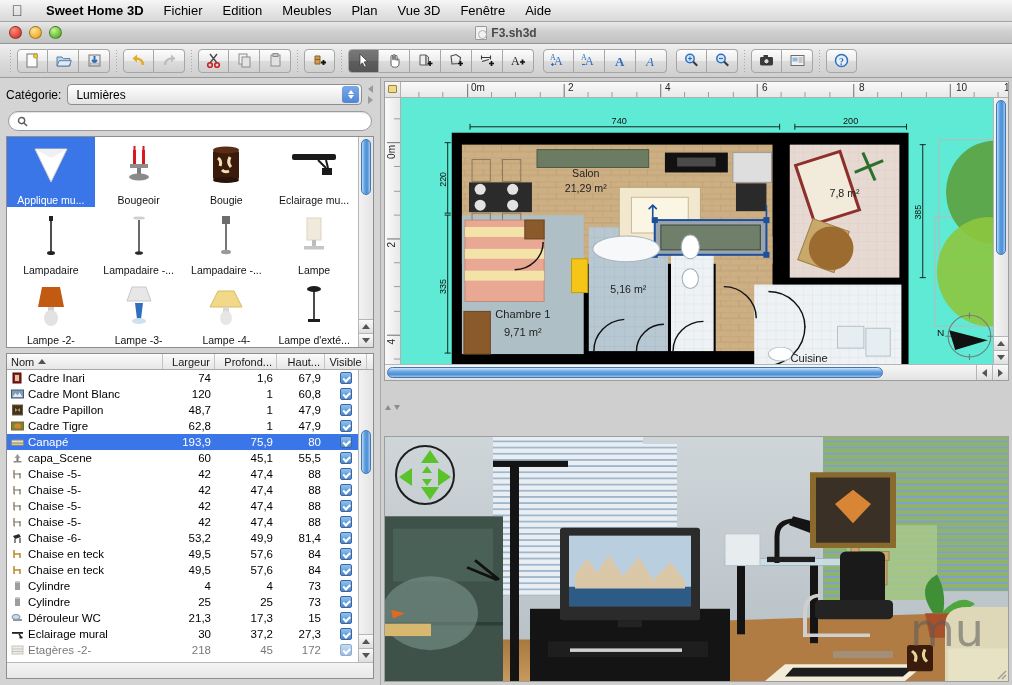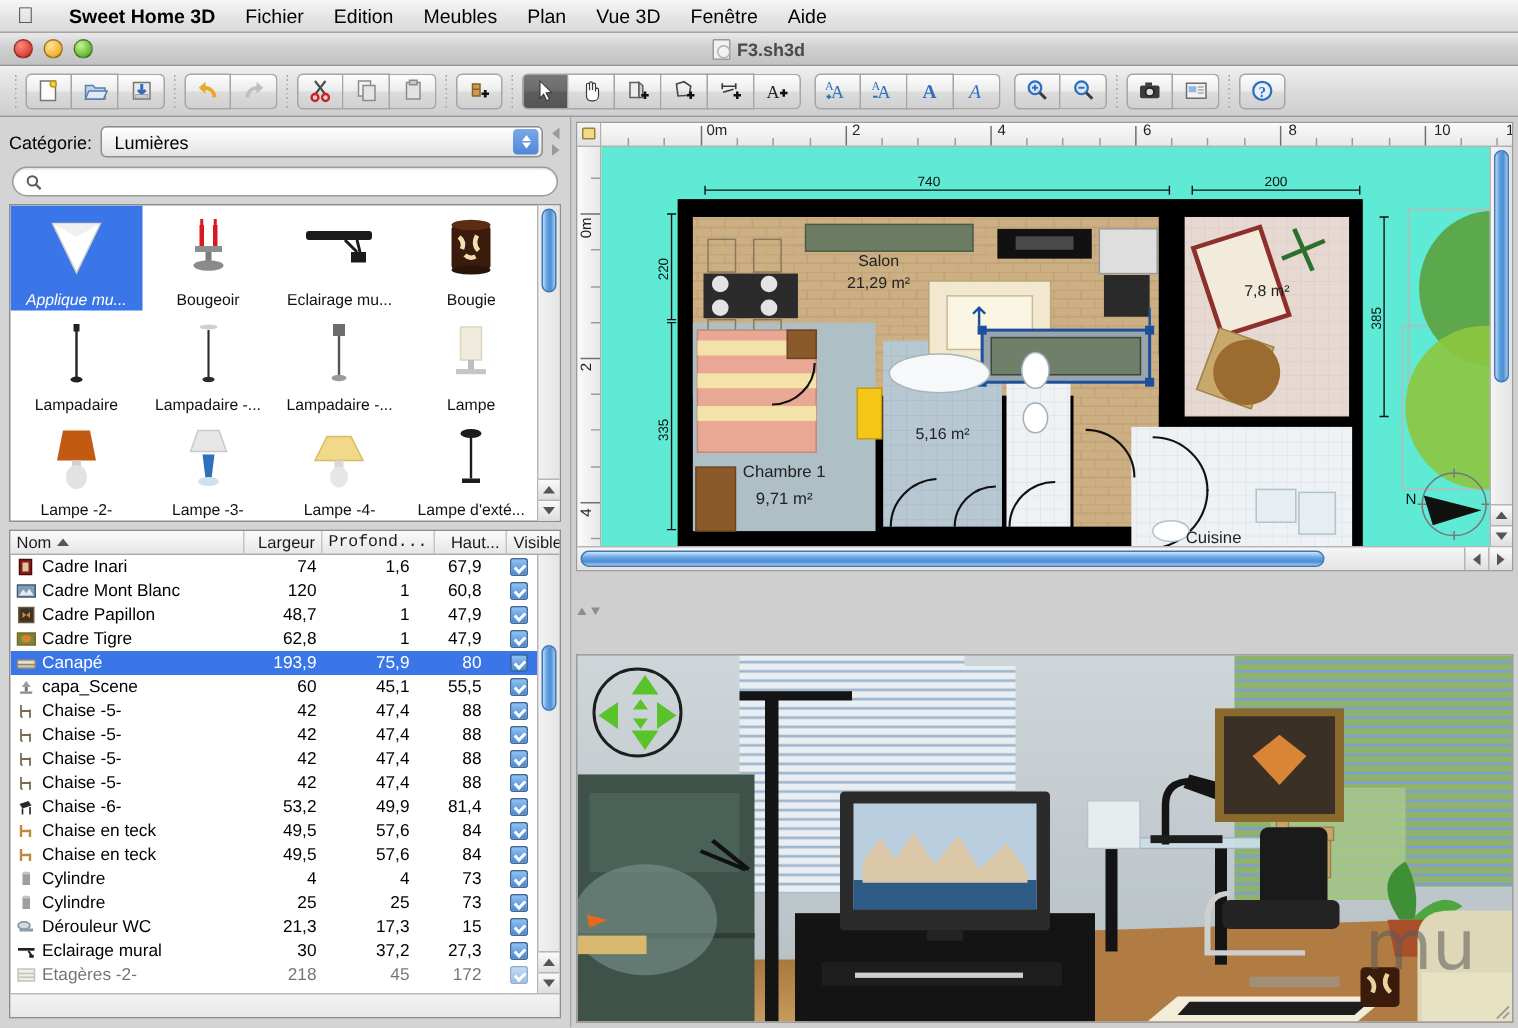--- a/index.html
+++ b/index.html
@@ -125,21 +125,21 @@
     flex: 1; display: grid; grid-template-columns: repeat(4, 1fr);
     grid-auto-rows: 70px; overflow: hidden; position: relative;
   }
   .cat-cell { display: flex; flex-direction: column; align-items: center;
     justify-content: flex-end; padding-bottom: 1px; overflow: hidden; }
   .cat-cell.sel { background: #3b76e8; }
   .cat-cell .thumb { flex: 1; display: flex; align-items: center; justify-content: center;
     width: 100%; }
   .cat-cell .cname { font-size: 10.5px; color: #111; white-space: nowrap;
     overflow: hidden; max-width: 86px; text-align: center; }
-  .cat-cell.sel .cname { color: #fff; font-style: italic; }
+  .cat-cell.sel .cname { color: #fff; }
 
   
   .vscroll { width: 15px; background: linear-gradient(to right,#f2f2f2,#e4e4e4);
     border-left: 1px solid #b5b5b5; display: flex; flex-direction: column; }
   .vthumb-track { flex: 1; position: relative; padding: 2px; }
   .vthumb { position: absolute; left: 2px; right: 2px; border-radius: 6px;
     background: linear-gradient(to right, #bcd9f5 0%, #5d9fe0 35%, #4a8fd6 65%, #a7cbee 100%);
     border: 1px solid #4178b4; }
   .scroll-arrows { height: 28px; display:flex; flex-direction: column; }
   .sa { flex:1; display:flex; align-items:center; justify-content:center;
@@ -150,21 +150,21 @@
   
   .table-wrap { margin: 5px 6px 6px 6px; flex: 1; display: flex; flex-direction: column;
      border: 1px solid #8e8e8e; background: #fff; overflow: hidden; }
   .thead { display: flex; height: 16px; flex: 0 0 16px;
     background: linear-gradient(to bottom, #fbfbfb, #e6e6e6);
     border-bottom: 1px solid #a9a9a9; font-size: 11px; }
   .th { border-right: 1px solid #c4c4c4; display: flex; align-items: center;
     padding: 0 4px; color: #1a1a1a; }
   .th.name { flex: 0 0 156px; }
   .th.w { flex: 0 0 52px; justify-content: flex-end; }
-  .th.d { flex: 0 0 62px; justify-content: flex-end; font-family: Liberation Mono, monospace; }
+  .th.d { flex: 0 0 62px; justify-content: flex-end; }
   .th.h { flex: 0 0 48px; justify-content: flex-end; }
   .th.v { flex: 0 0 42px; justify-content: center; }
   .th.filler { flex: 1; border-right: none; }
   .sort-arrow { margin-left: 4px; width:0;height:0;
     border-left:4px solid transparent;border-right:4px solid transparent;border-bottom:5px solid #555; }
   .tbody-outer { flex: 1; display: flex; overflow: hidden; }
   .tbody { flex: 1; overflow: hidden; }
   .trow { display: flex; height: 16px; font-size: 11.5px; align-items: center; }
   .trow.sel { background: #3b76e8; color: #fff; }
   .td { display: flex; align-items: center; padding: 0 4px; height: 16px; }
@@ -514,39 +514,39 @@
                 <path d="M14 20h18v4H14z" fill="#8e8e8e"></path>
                 <rect x="21" y="24" width="4" height="8" fill="#7d7d7d"></rect>
                 <ellipse cx="23" cy="33" rx="10" ry="3.5" fill="#8a8a8a"></ellipse>
               </svg>
             </div>
             <div class="cname">Bougeoir</div>
           </div>
 
           <div class="cat-cell">
             <div class="thumb">
-              <svg width="52" height="44" viewBox="0 0 52 44">
-                <rect x="4" y="10" width="44" height="6" rx="2" fill="#1a1a1a"></rect>
-                <path d="M30 16l8 8M38 16l2 8" stroke="#1a1a1a" stroke-width="2"></path>
-                <rect x="34" y="24" width="10" height="7" fill="#1a1a1a"></rect>
-              </svg>
-            </div>
-            <div class="cname">Eclairage mu...</div>
-          </div>
-
-          <div class="cat-cell">
-            <div class="thumb">
               <svg width="46" height="44" viewBox="0 0 46 44">
                 <rect x="10" y="6" width="26" height="30" rx="3" fill="#3a1b0c"></rect>
                 <ellipse cx="23" cy="6" rx="13" ry="3.5" fill="#5a2d14"></ellipse>
                 <path d="M15 14q4 3 2 8M27 13q-3 6 1 10M19 26q3 3 7 1" stroke="#f2e0b2" stroke-width="3" fill="none"></path>
                 <ellipse cx="23" cy="36" rx="13" ry="3" fill="#2a1308"></ellipse>
               </svg>
             </div>
             <div class="cname">Bougie</div>
+          </div>
+
+          <div class="cat-cell">
+            <div class="thumb">
+              <svg width="52" height="44" viewBox="0 0 52 44">
+                <rect x="4" y="10" width="44" height="6" rx="2" fill="#1a1a1a"></rect>
+                <path d="M30 16l8 8M38 16l2 8" stroke="#1a1a1a" stroke-width="2"></path>
+                <rect x="34" y="24" width="10" height="7" fill="#1a1a1a"></rect>
+              </svg>
+            </div>
+            <div class="cname">Eclairage mu...</div>
           </div>
 
           <div class="cat-cell">
             <div class="thumb">
               <svg width="46" height="48" viewBox="0 0 46 48">
                 <rect x="21" y="4" width="4" height="5" fill="#222"></rect>
                 <rect x="22.2" y="8" width="1.6" height="32" fill="#222"></rect>
                 <ellipse cx="23" cy="41" rx="4" ry="2" fill="#222"></ellipse>
               </svg>
             </div>

